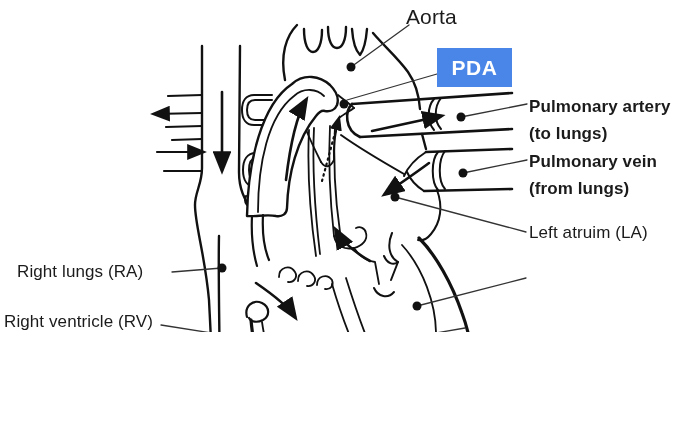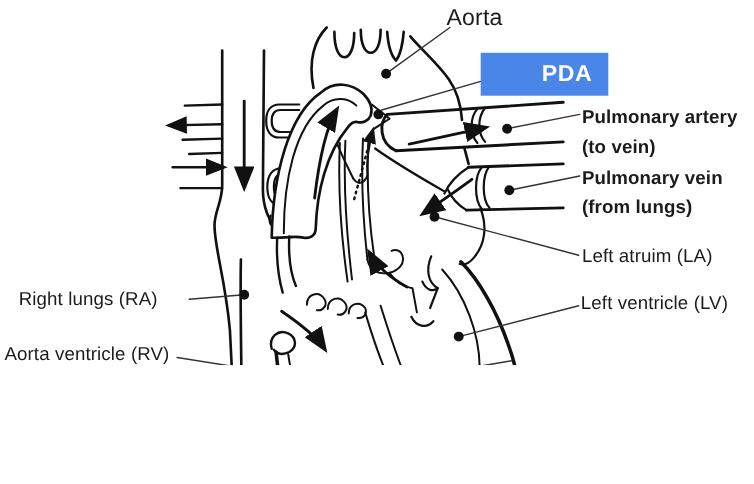--- a/index.html
+++ b/index.html
@@ -19,21 +19,20 @@
     letter-spacing:.1px;
   }
   .lbl.two-line{line-height:27px;font-weight:bold;}
   .lbl.big{font-size:21px;}
   .pda-box{
     position:absolute;
     left:437px;top:48px;width:75px;height:39px;
     display:flex;align-items:center;justify-content:center;
     font:700 21px "Liberation Sans", sans-serif;
     letter-spacing:.5px;
-    padding-left:41px;
   }
   #aorta-label{left:406px;top:6px;}
   #pa-label{left:529px;top:93px;}
   #pv-label{left:529px;top:148px;}
   #la-label{left:529px;top:222px;}
   #lv-label{left:528px;top:265px;}
   #ra-label{left:17px;top:261px;}
   #rv-label{left:4px;top:311px;}
 </style>
 </head>
@@ -180,29 +179,28 @@
   </svg>
 
   <div id="aorta-label" class="lbl big">Aorta</div>
 
   <div class="pda-box" style="background: rgb(74, 134, 232); color: rgb(255, 255, 255);">
     <span>PDA</span>
   </div>
 
   <div id="pa-label" class="lbl two-line">
     <div>Pulmonary artery</div>
-    <div>(to vein)</div>
+    <div>(to lungs)</div>
   </div>
 
   <div id="pv-label" class="lbl two-line">
     <div>Pulmonary vein</div>
     <div>(from lungs)</div>
   </div>
 
   <div id="la-label" class="lbl">Left atruim (LA)</div>
 
-  <div id="lv-label" class="lbl">Left ventricle (LV)</div>
 
   <div id="ra-label" class="lbl">Right lungs (RA)</div>
 
-  <div id="rv-label" class="lbl">Aorta ventricle (RV)</div>
+  <div id="rv-label" class="lbl">Right ventricle (RV)</div>
 
 </div>
 
 </body></html>

